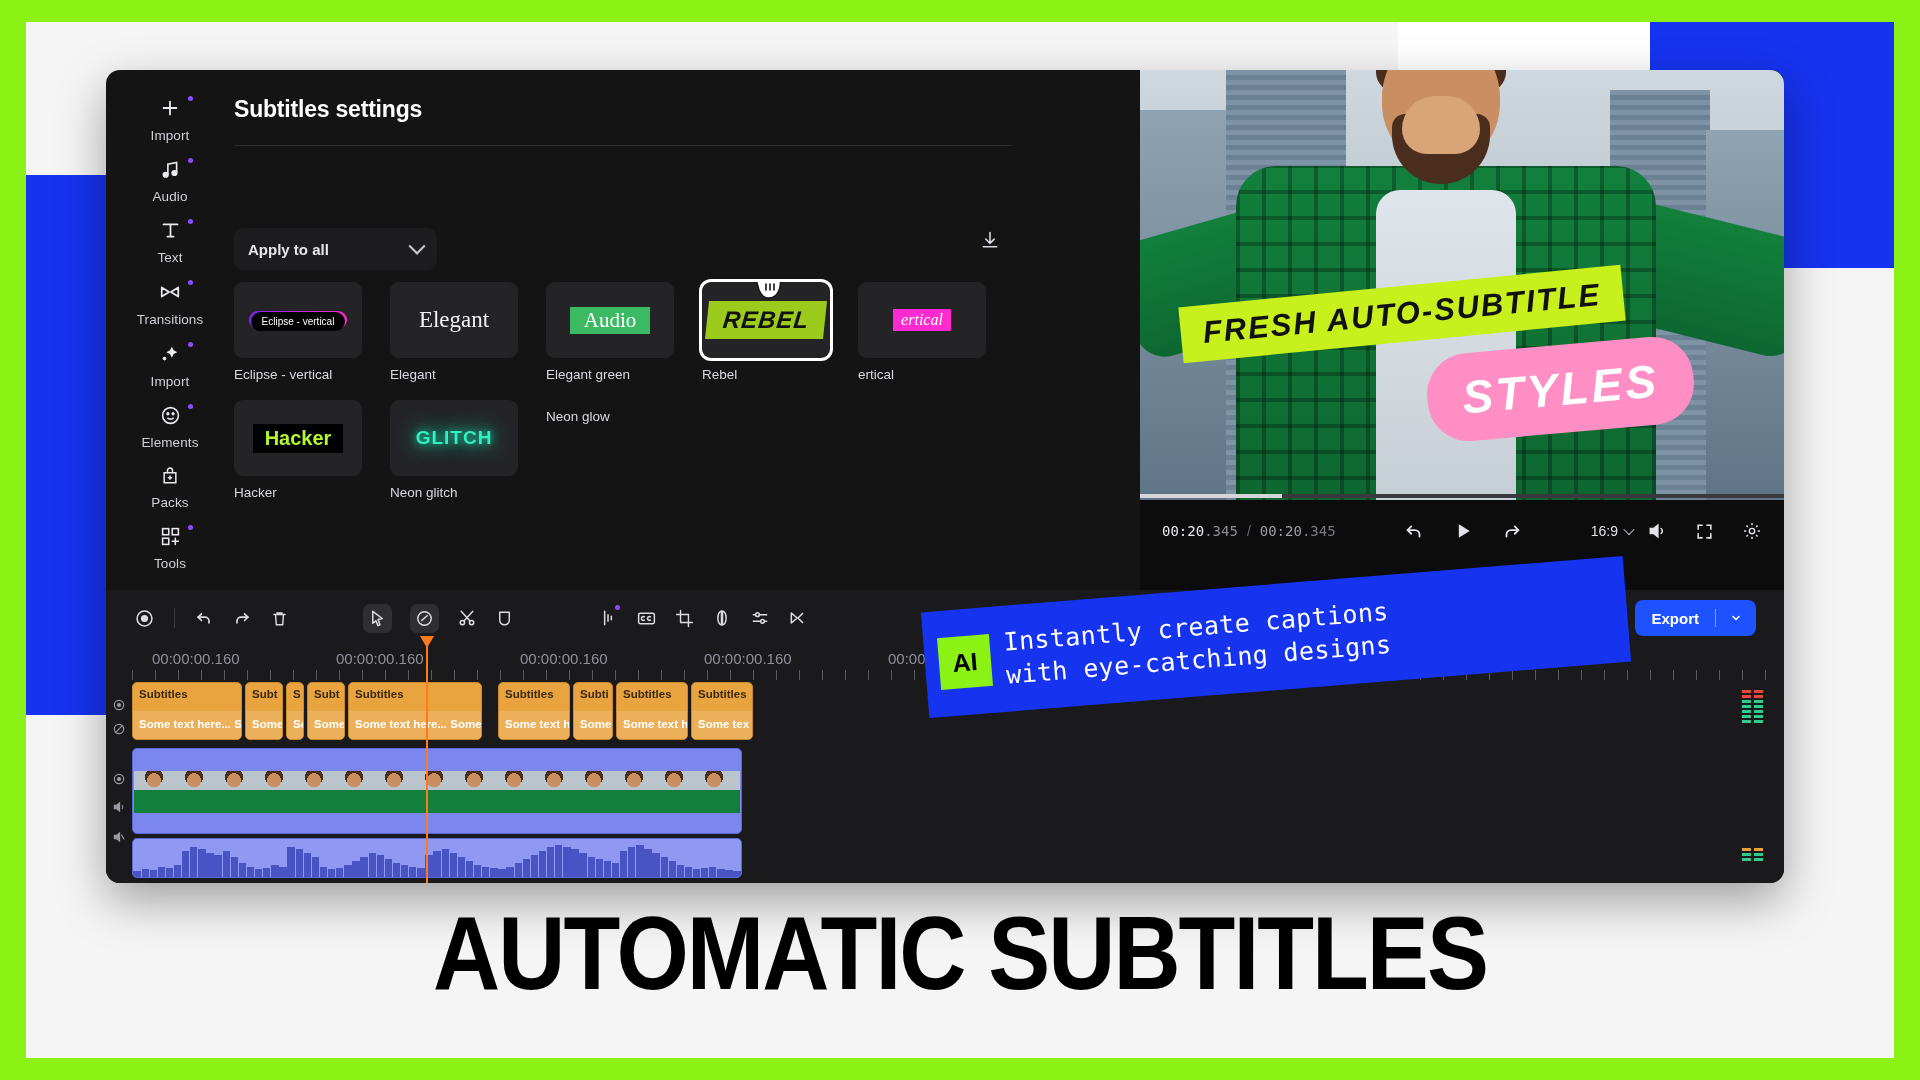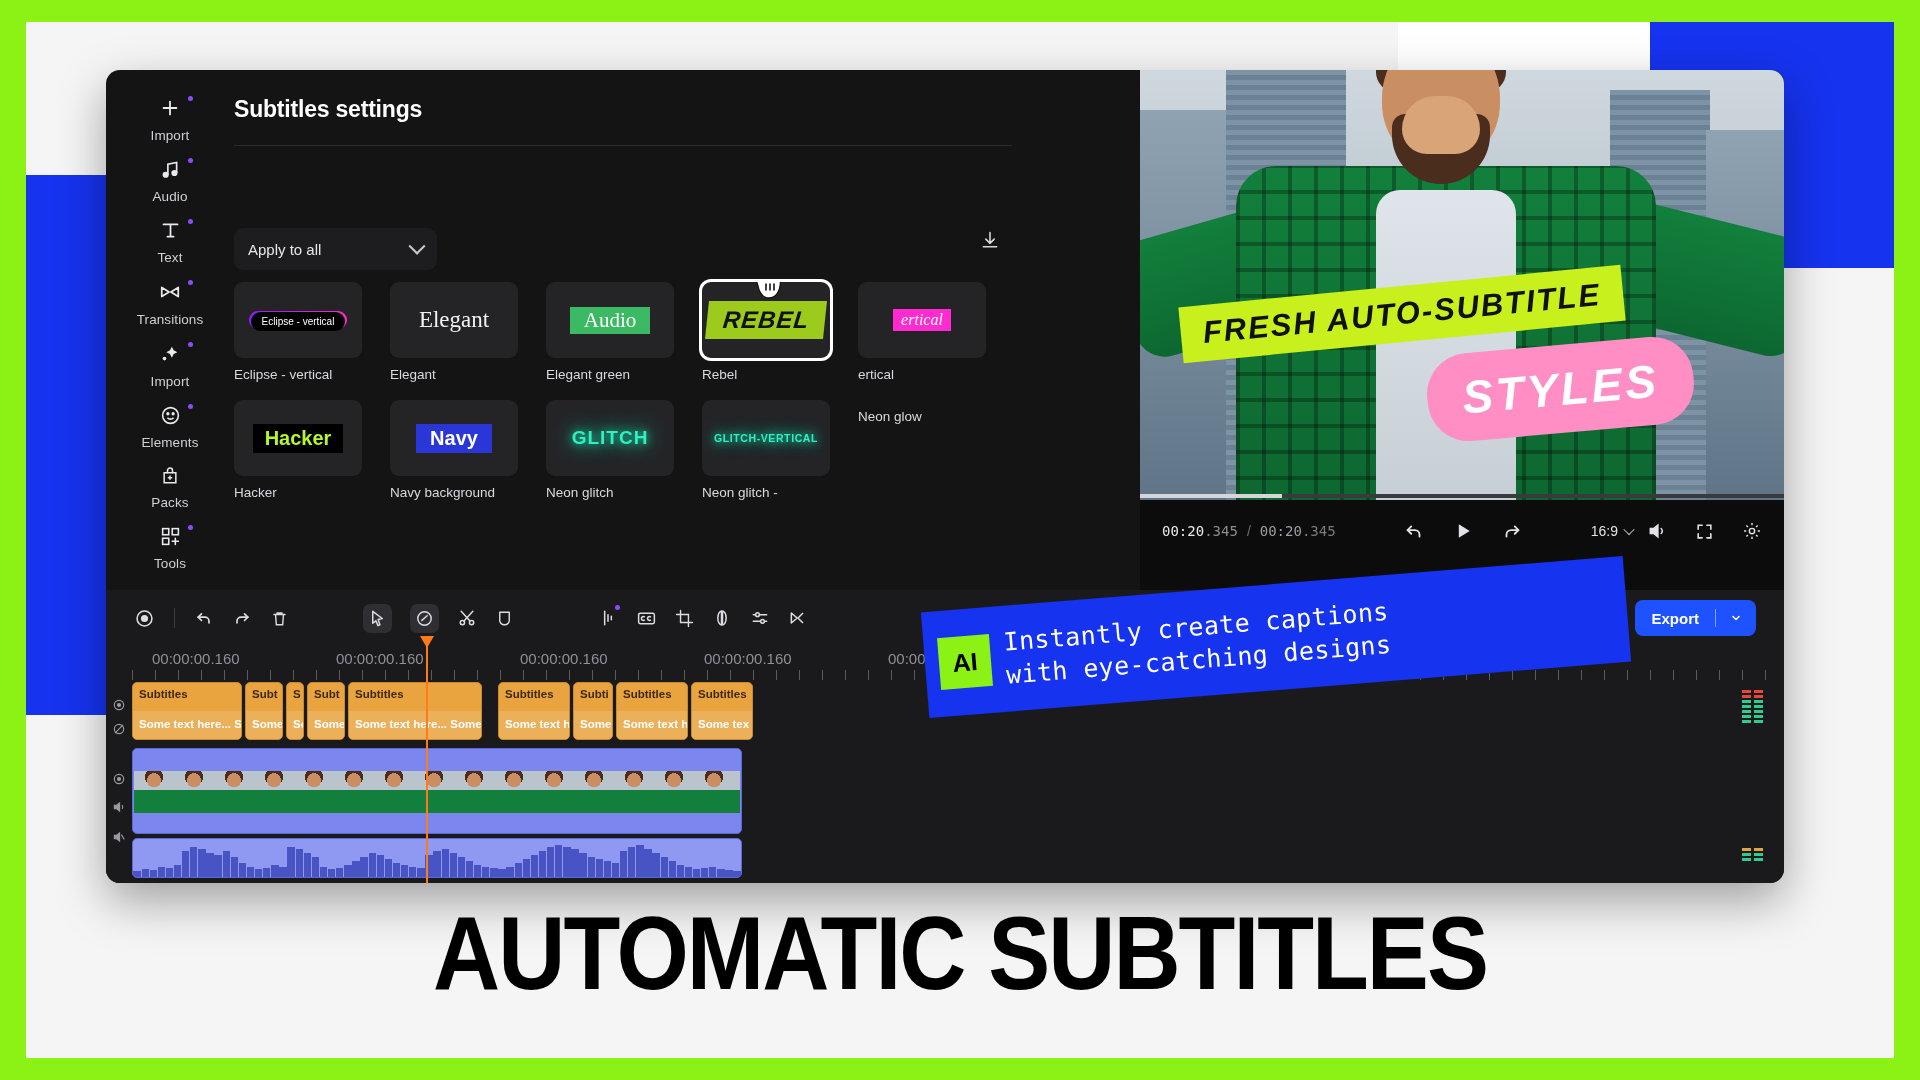--- a/index.html
+++ b/index.html
@@ -48,21 +48,21 @@
     position:absolute; left:128px; top:94px; height:42px;
     background:#1d1d1f; border-radius:9px; display:flex; align-items:center; padding:4px;
   }
   .tab { height:34px; padding:0 20px; border-radius:7px; display:flex; align-items:center;
          font-size:15px; color:#b9b9c0; cursor:pointer; }
   .tab.active { background:#3a3a3e; color:#fff; }
 
   #apply-select {
     position:absolute; left:128px; top:158px; width:203px; height:42px;
     background:#1d1d1f; border-radius:9px; display:flex; align-items:center;
-    padding:0 14px; cursor:pointer;
+    padding:0 14px; cursor:pointer;font-weight:bold;
   }
   #apply-select .lbl { font-size:15px; color:#e6e6ec; flex:1; }
   .chev { width:12px; height:12px; border-right:2px solid #c8c8d0; border-bottom:2px solid #c8c8d0;
           transform:rotate(45deg) translate(-2px,-2px); }
 
   #download-icon { position:absolute; left:874px; top:160px; color:#d8d8de; cursor:pointer; }
 
   
   #presets { position:absolute; left:128px; top:212px; width:790px; }
   .prow { display:flex; gap:28px; margin-bottom:18px; }
@@ -329,35 +329,23 @@
       </div>
       <div class="prow">
         <div class="pcell">
           <div class="pthumb">
             <span class="t-hacker">Hacker</span>
           </div>
           <div class="pname">Hacker</div>
         </div>
         <div class="pcell">
           <div class="pthumb">
-            <span class="t-navy">Navy</span>
-          </div>
-          <div class="pname">Navy background</div>
-        </div>
-        <div class="pcell">
-          <div class="pthumb">
             <span class="t-glitch">GLITCH</span>
           </div>
           <div class="pname">Neon glitch</div>
-        </div>
-        <div class="pcell">
-          <div class="pthumb">
-            <span class="t-glitchv">GLITCH-VERTICAL</span>
-          </div>
-          <div class="pname">Neon glitch -</div>
         </div>
         <div class="pcell">
           <div class="pname">Neon glow</div>
         </div>
       </div>
     </div>
 
   <div id="preview">
     <div id="video-area">
       <div id="vid-sky"></div>

